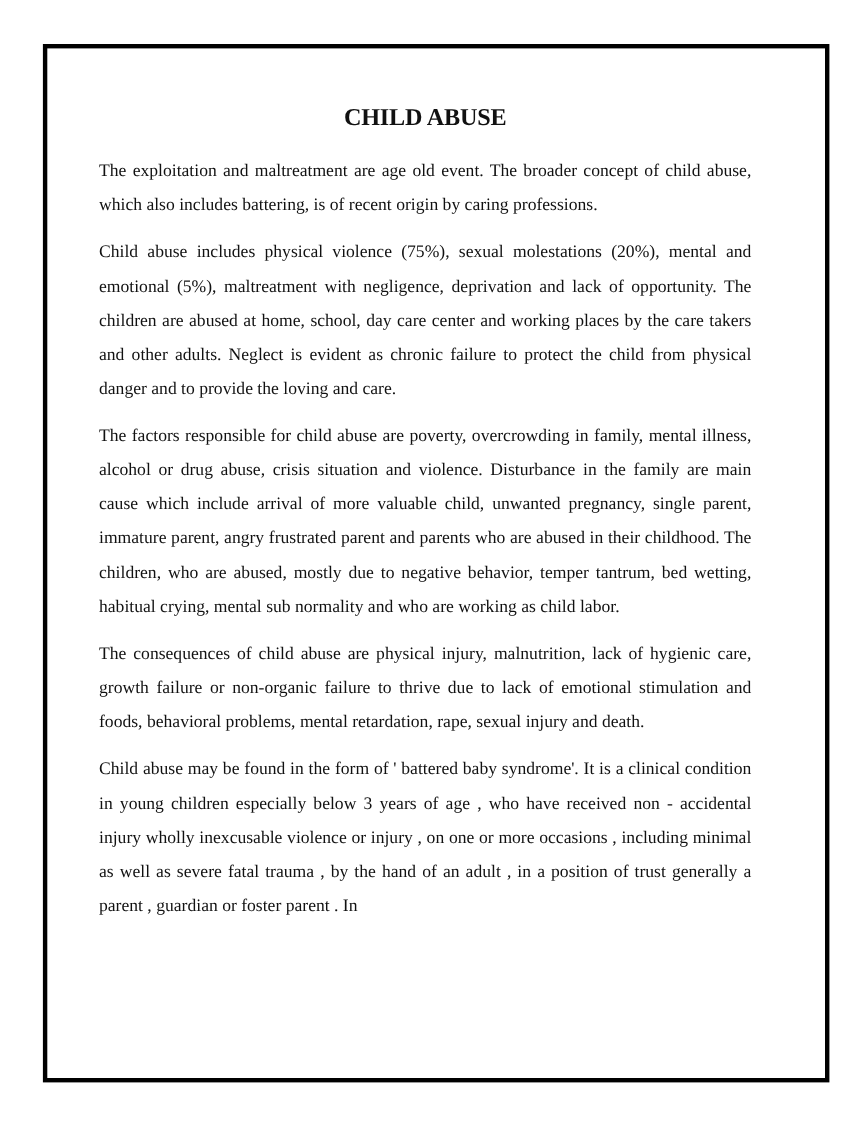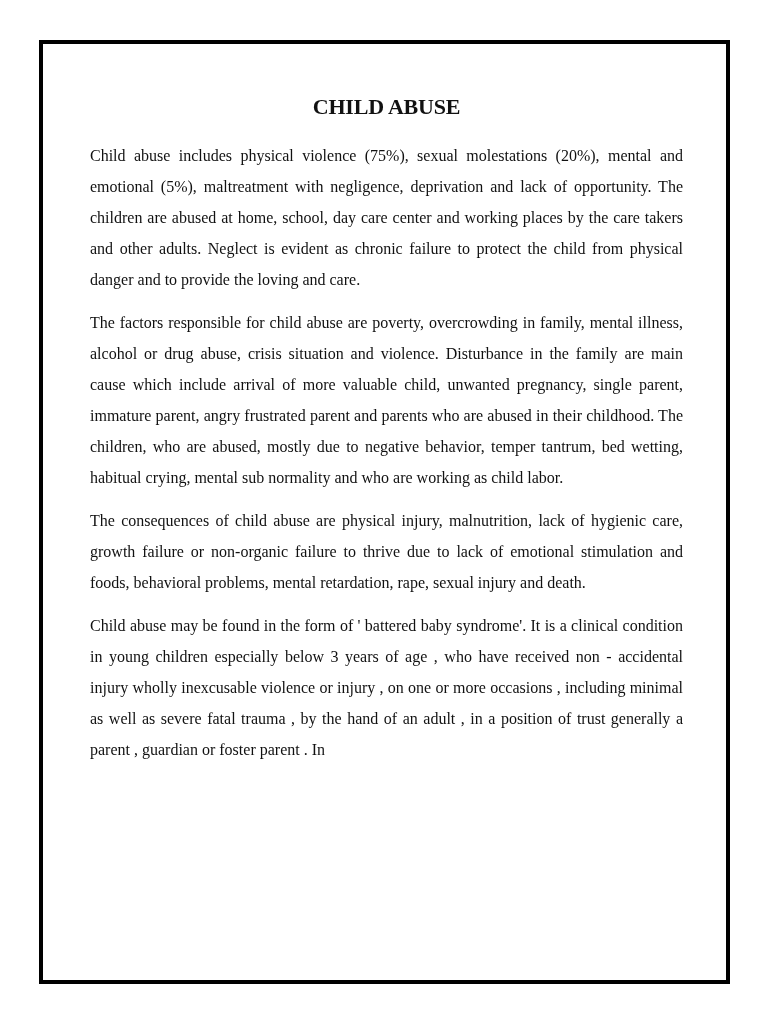--- a/index.html
+++ b/index.html
@@ -16,20 +16,21 @@
       color: #111111;
     }
     .page-frame {
       position: absolute;
       left: 39px;
       top: 40px;
       width: 683px;
       height: 936px;
       border: 4px solid #000000;
       background: #ffffff;
+      padding-left: 24px;
     }
     .content {
       position: absolute;
       left: 47px;
       top: 50px;
       width: 593px;
     }
     .title {
       text-align: center;
       font-weight: bold;
@@ -45,18 +46,19 @@
       text-align: justify;
       text-align-last: left;
     }
   </style>
 </head>
 <body>
 
 <div class="page-frame">
   <div class="content">
     <h1 class="title">CHILD ABUSE</h1>
+    <p class="para">The exploitation and maltreatment are age old event. The broader concept of child abuse, which also includes battering, is of recent origin by caring professions.</p>
     <p class="para">Child abuse includes physical violence (75%), sexual molestations (20%), mental and emotional (5%), maltreatment with negligence, deprivation and lack of opportunity. The children are abused at home, school, day care center and working places by the care takers and other adults. Neglect is evident as chronic failure to protect the child from physical danger and to provide the loving and care.</p>
     <p class="para">The factors responsible for child abuse are poverty, overcrowding in family, mental illness, alcohol or drug abuse, crisis situation and violence. Disturbance in the family are main cause which include arrival of more valuable child, unwanted pregnancy, single parent, immature parent, angry frustrated parent and parents who are abused in their childhood. The children, who are abused, mostly due to negative behavior, temper tantrum, bed wetting, habitual crying, mental sub normality and who are working as child labor.</p>
     <p class="para">The consequences of child abuse are physical injury, malnutrition, lack of hygienic care, growth failure or non-organic failure to thrive due to lack of emotional stimulation and foods, behavioral problems, mental retardation, rape, sexual injury and death.</p>
     <p class="para">Child abuse may be found in the form of ' battered baby syndrome'. It is a clinical condition in young children especially below 3 years of age , who have received non - accidental injury wholly inexcusable violence or injury , on one or more occasions , including minimal as well as severe fatal trauma , by the hand of an adult , in a position of trust generally a parent , guardian or foster parent . In</p>
   </div>
 </div>
 
 </body></html>

